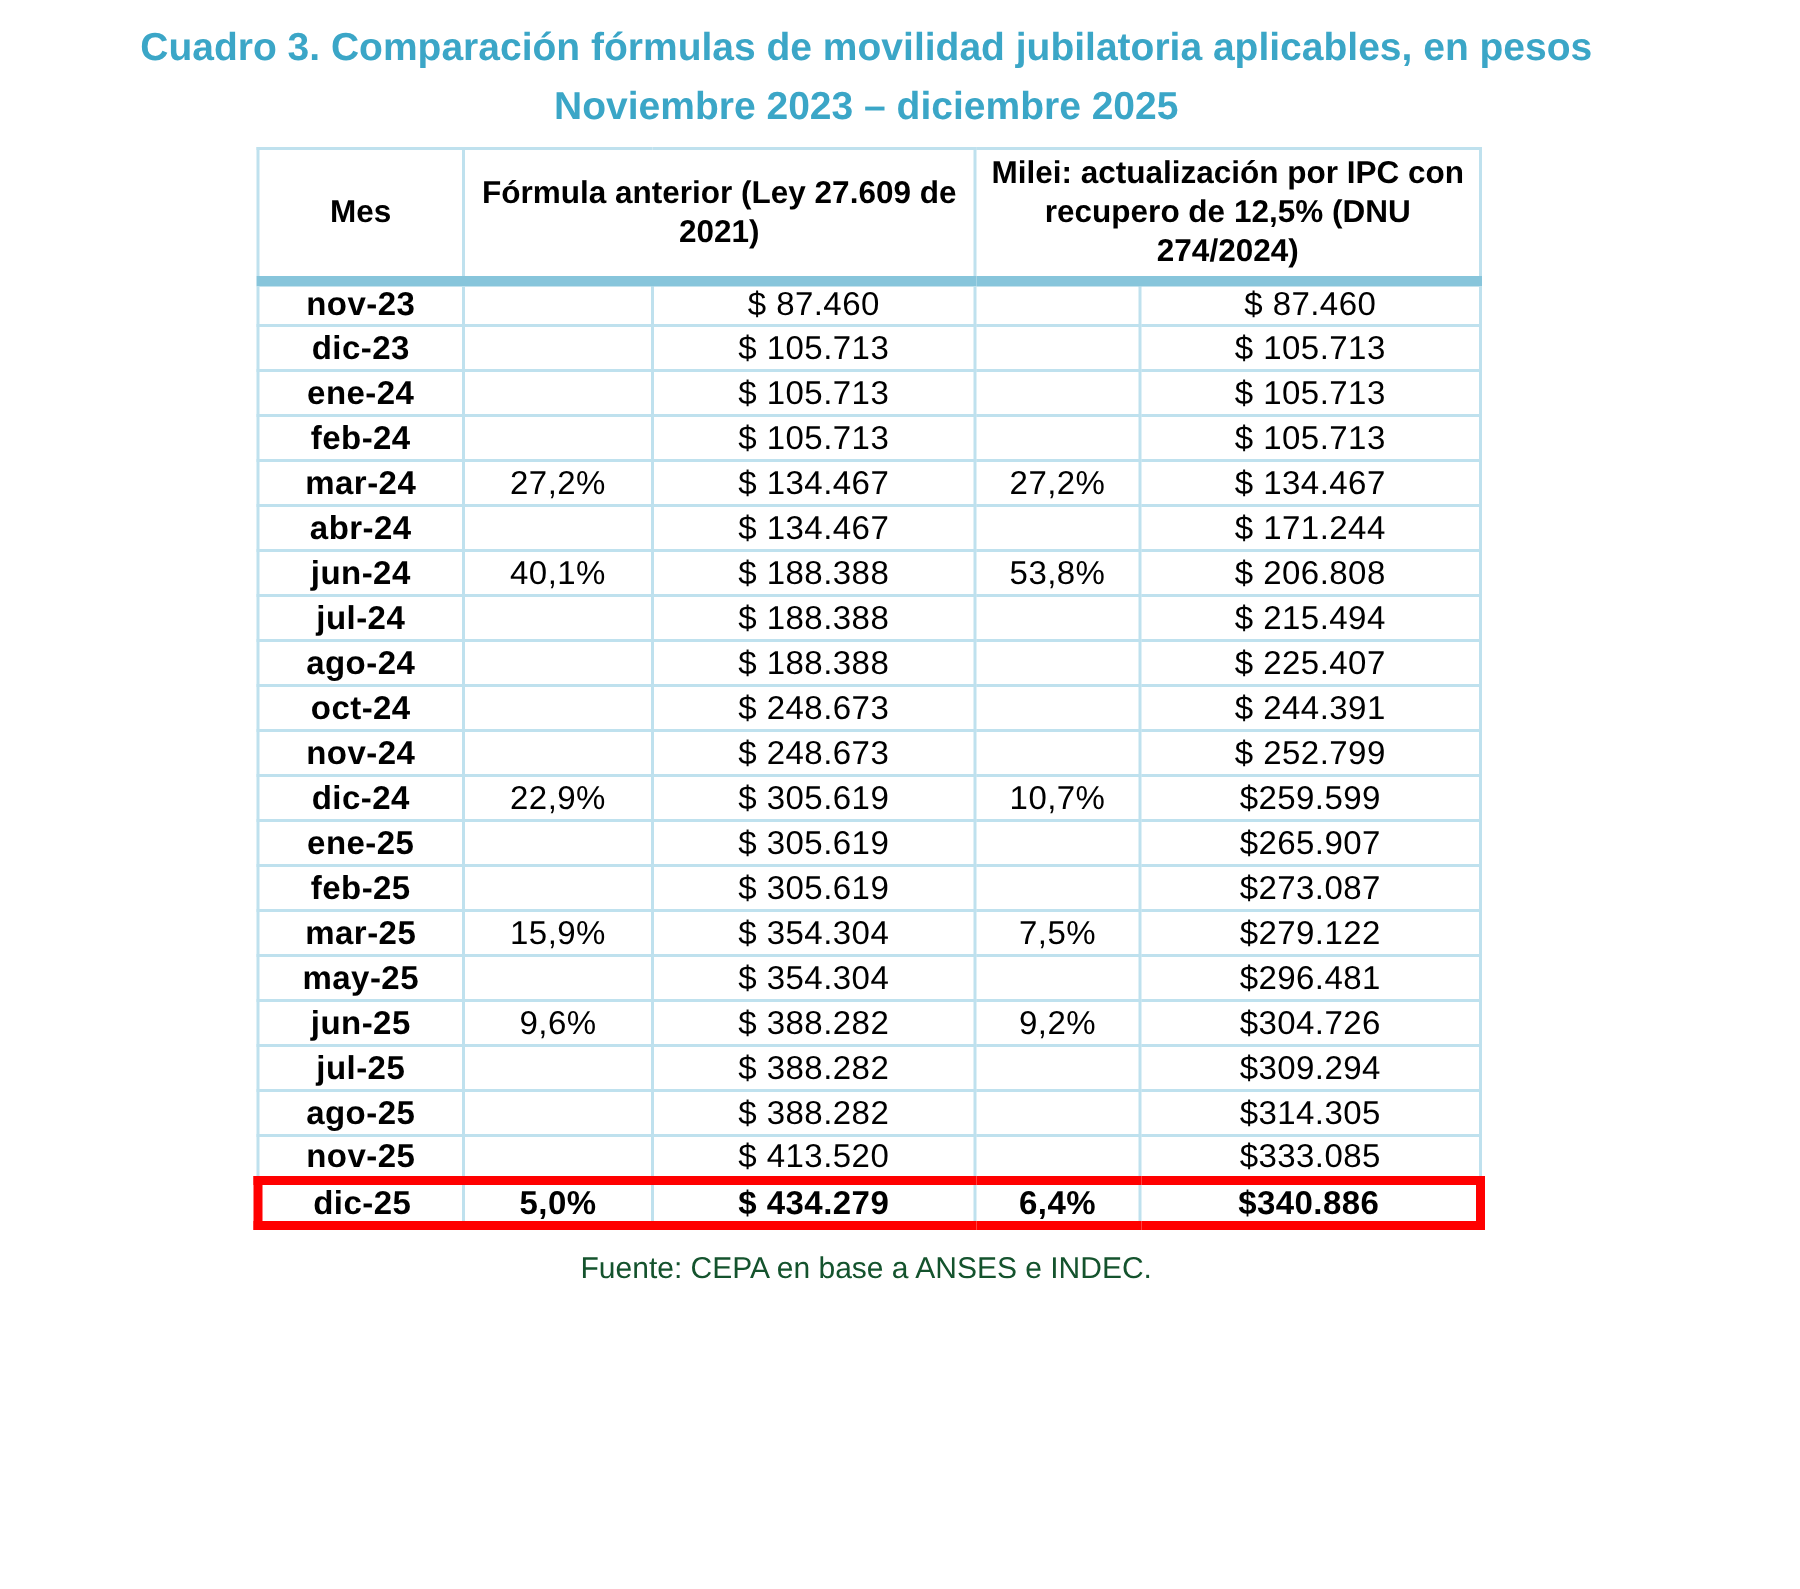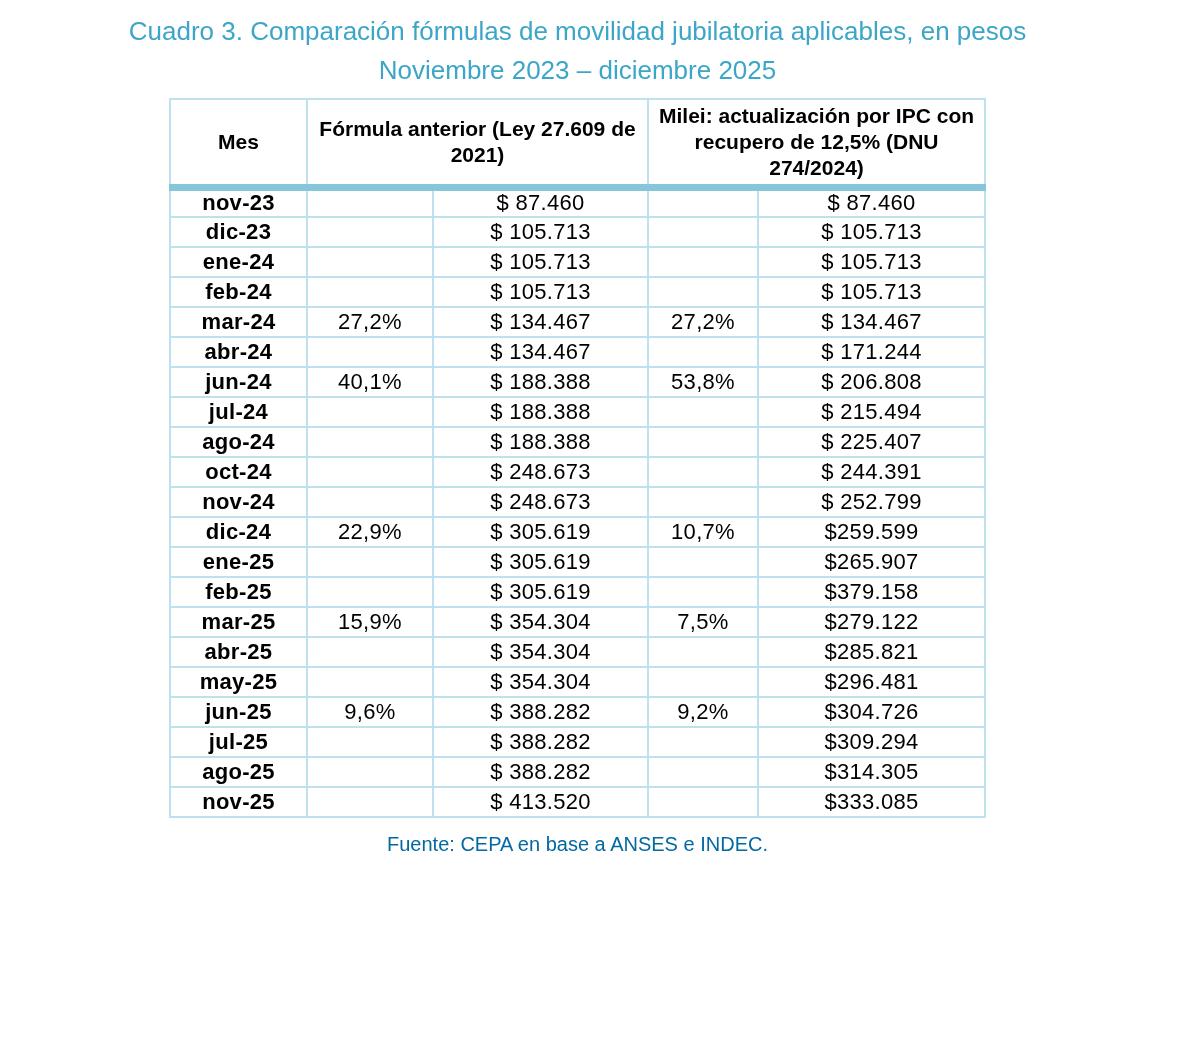--- a/index.html
+++ b/index.html
@@ -18,21 +18,21 @@
     height: 1059px;
     overflow: hidden;
     font-family: "Liberation Sans", "DejaVu Sans", sans-serif;
     color: var(--text-color);
   }
   .title-wrap {
     width: 1155px;
     padding-top: 12px;
     text-align: center;
     color: var(--title-color);
-    font-weight: normal;
+    font-weight: bold;
     font-size: 26px;
     line-height: 1.5;
   }
   table.cuadro {
     border-collapse: collapse;
     table-layout: fixed;
     width: 815px;
     margin: 8px 0 0 169px;
   }
   col.c-mes  { width: 137px; }
@@ -67,21 +67,21 @@
     border-top: 6px solid var(--highlight-color);
     border-bottom: 6px solid var(--highlight-color);
   }
   .cuadro tr.highlight td:first-child { border-left: 6px solid var(--highlight-color); }
   .cuadro tr.highlight td:last-child  { border-right: 6px solid var(--highlight-color); }
   .source {
     width: 1155px;
     text-align: center;
     font-size: 20px;
     margin-top: 15px;
-    color: #0369a1;
+    color: #14532d;
   }
 </style>
 </head>
 <body>
 
 <div class="title-wrap">
   <div>Cuadro 3. Comparación fórmulas de movilidad jubilatoria aplicables, en pesos</div>
   <div>Noviembre 2023 – diciembre 2025</div>
 </div>
 
@@ -190,37 +190,30 @@
         <td></td>
         <td>$ 305.619</td>
         <td></td>
         <td>$265.907</td>
       </tr>
       <tr>
         <td class="mes">feb-25</td>
         <td></td>
         <td>$ 305.619</td>
         <td></td>
-        <td>$379.158</td>
+        <td>$273.087</td>
       </tr>
       <tr>
         <td class="mes">mar-25</td>
         <td>15,9%</td>
         <td>$ 354.304</td>
         <td>7,5%</td>
         <td>$279.122</td>
       </tr>
       <tr>
-        <td class="mes">abr-25</td>
-        <td></td>
-        <td>$ 354.304</td>
-        <td></td>
-        <td>$285.821</td>
-      </tr>
-      <tr>
         <td class="mes">may-25</td>
         <td></td>
         <td>$ 354.304</td>
         <td></td>
         <td>$296.481</td>
       </tr>
       <tr>
         <td class="mes">jun-25</td>
         <td>9,6%</td>
         <td>$ 388.282</td>
@@ -241,16 +234,23 @@
         <td></td>
         <td>$314.305</td>
       </tr>
       <tr>
         <td class="mes">nov-25</td>
         <td></td>
         <td>$ 413.520</td>
         <td></td>
         <td>$333.085</td>
       </tr>
+      <tr class="highlight">
+        <td class="mes">dic-25</td>
+        <td>5,0%</td>
+        <td>$ 434.279</td>
+        <td>6,4%</td>
+        <td>$340.886</td>
+      </tr>
     </tbody>
 </table>
 
 <div class="source">Fuente: CEPA en base a ANSES e INDEC.</div>
 
 </body></html>

